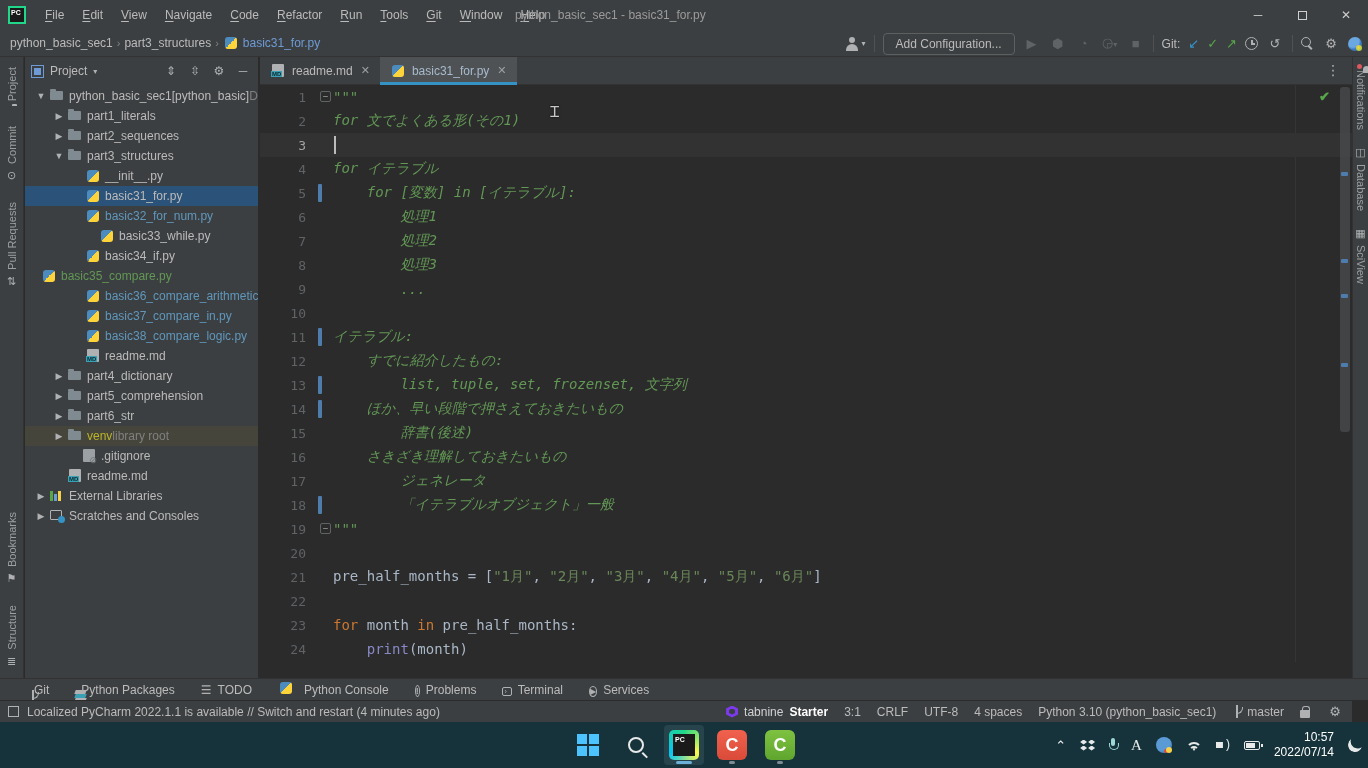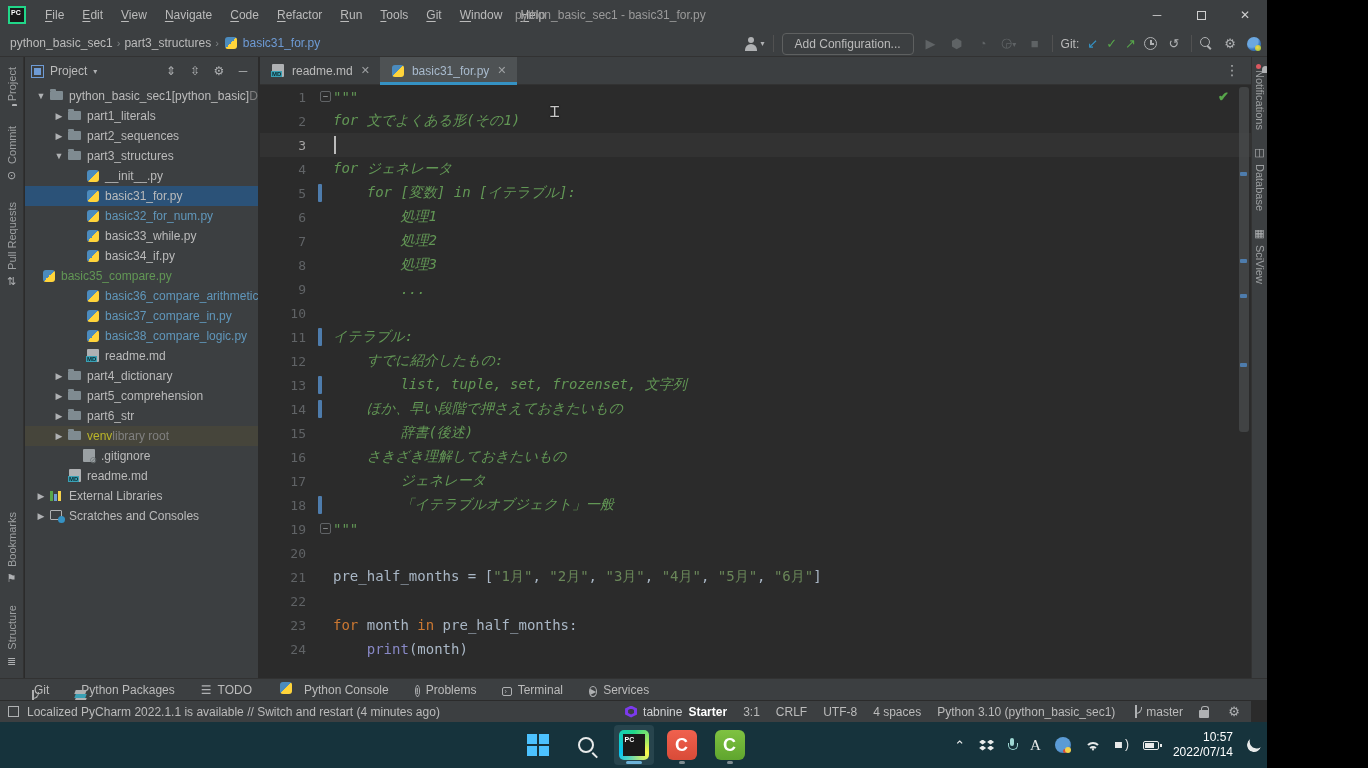--- a/index.html
+++ b/index.html
@@ -1,18 +1,18 @@
 <!DOCTYPE html>
 <html><head>
 <meta charset="utf-8">
 <style>
   * { margin:0; padding:0; box-sizing:border-box; }
   html,body { background:#000; }
   #screen {
-    position:relative; width:1267px; height:768px; overflow:hidden;
+    position:relative; width:1368px; height:768px; overflow:hidden;
     background:#2B2B2B; font-family:"Liberation Sans", sans-serif;
     color:#BBBBBB; font-size:12px; -webkit-font-smoothing:antialiased;
   }
   
   #titlebar { position:absolute; left:0; top:0; width:100%; height:30px;
     background:#3C3F41; display:flex; align-items:center; }
   .pc-logo { width:18px; height:18px; margin:0 10px 0 8px; background:#1a1a1a;
     border:2px solid #21D789; color:#fff; font-size:7px; font-weight:bold;
     display:flex; align-items:flex-start; justify-content:flex-start; padding:1px; }
   .menu-item { padding:0 9px; height:30px; display:flex; align-items:center;
@@ -454,21 +454,21 @@
           </span>
           <span>basic31_for.py</span>
         </div>
         <div class="tree-row" style="padding-left: 44px;">
           <span class="chev"></span>
           <span class="tree-ico">
             <span class="py-ico"></span>
           </span>
           <span class="t-mod">basic32_for_num.py</span>
         </div>
-        <div class="tree-row" style="padding-left: 44px;">
+        <div class="tree-row" style="padding-left: 58px;">
           <span class="chev"></span>
           <span class="tree-ico">
             <span class="py-ico"></span>
           </span>
           <span>basic33_while.py</span>
         </div>
         <div class="tree-row" style="padding-left: 44px;">
           <span class="chev"></span>
           <span class="tree-ico">
             <span class="py-ico"></span>
@@ -610,21 +610,21 @@
           </div>
           <div class="code-line current">
             <span class="lnum cur">3</span>
             <span class="gut-zone"></span>
             <span class="ctext"></span>
             <span id="caret-line"></span>
           </div>
           <div class="code-line">
             <span class="lnum">4</span>
             <span class="gut-zone"></span>
-            <span class="ctext"><span class="doc">for ジェネレータ</span></span>
+            <span class="ctext"><span class="doc">for イテラブル</span></span>
           </div>
           <div class="code-line">
             <span class="lnum">5</span>
             <span class="gut-zone">
               <span class="chg-bar blue"></span>
             </span>
             <span class="ctext"><span class="doc">    for [変数] in [イテラブル]:</span></span>
           </div>
           <div class="code-line">
             <span class="lnum">6</span>

